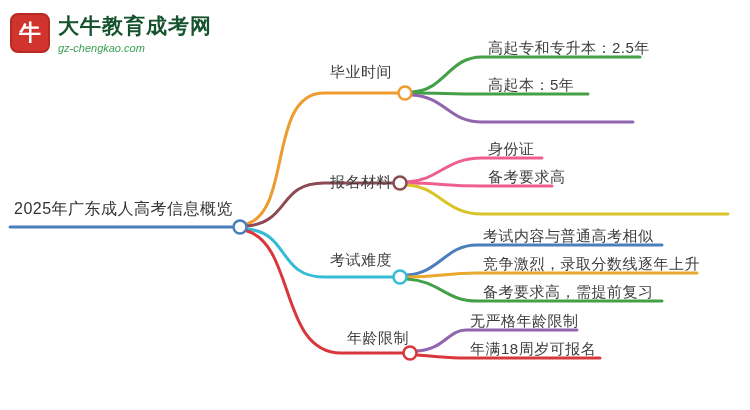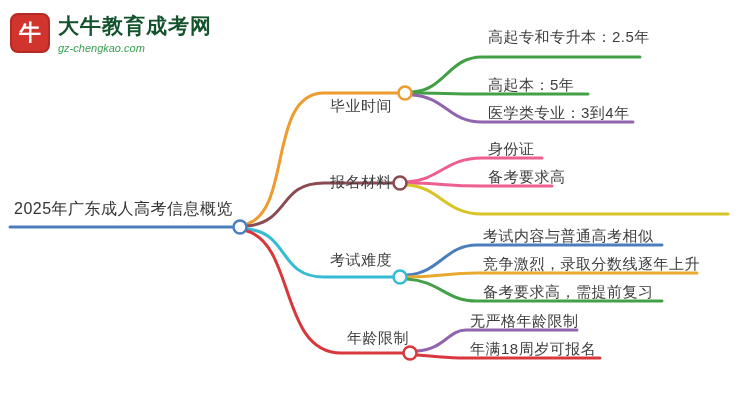--- a/index.html
+++ b/index.html
@@ -73,28 +73,27 @@
   <header class="logo">
     <div class="logo-icon">牛</div>
     <div class="logo-text">
       <div class="logo-title">大牛教育成考网</div>
       <div class="logo-sub">gz-chengkao.com</div>
     </div>
   </header>
 
   <div class="label root" style="left:14px; top:200px;">2025年广东成人高考信息概览</div>
 
-  <div class="label" style="left:330px; top:63px;margin-top:34px;">毕业时间</div>
+  <div class="label" style="left:330px; top:63px;">毕业时间</div>
   <div class="label" style="left:330px; top:173px;">报名材料</div>
   <div class="label" style="left:330px; top:251px;">考试难度</div>
   <div class="label" style="left:347px; top:329px;">年龄限制</div>
 
-  <div class="label" style="left:488px; top:28px;">高起专和专升本：2.5年</div>
+  <div class="label" style="left:488px; top:39px;">高起专和专升本：2.5年</div>
   <div class="label" style="left:488px; top:76px;">高起本：5年</div>
-  <div class="label" style="left:488px; top:104px;">医学类专业：3到4年</div>
 
   <div class="label" style="left:488px; top:140px;">身份证</div>
   <div class="label" style="left:488px; top:168px;">备考要求高</div>
 
   <div class="label" style="left:483px; top:227px;">考试内容与普通高考相似</div>
   <div class="label" style="left:483px; top:255px;">竞争激烈，录取分数线逐年上升</div>
   <div class="label" style="left:483px; top:283px;">备考要求高，需提前复习</div>
 
   <div class="label" style="left:470px; top:312px;">无严格年龄限制</div>
   <div class="label" style="left:470px; top:340px;">年满18周岁可报名</div>

